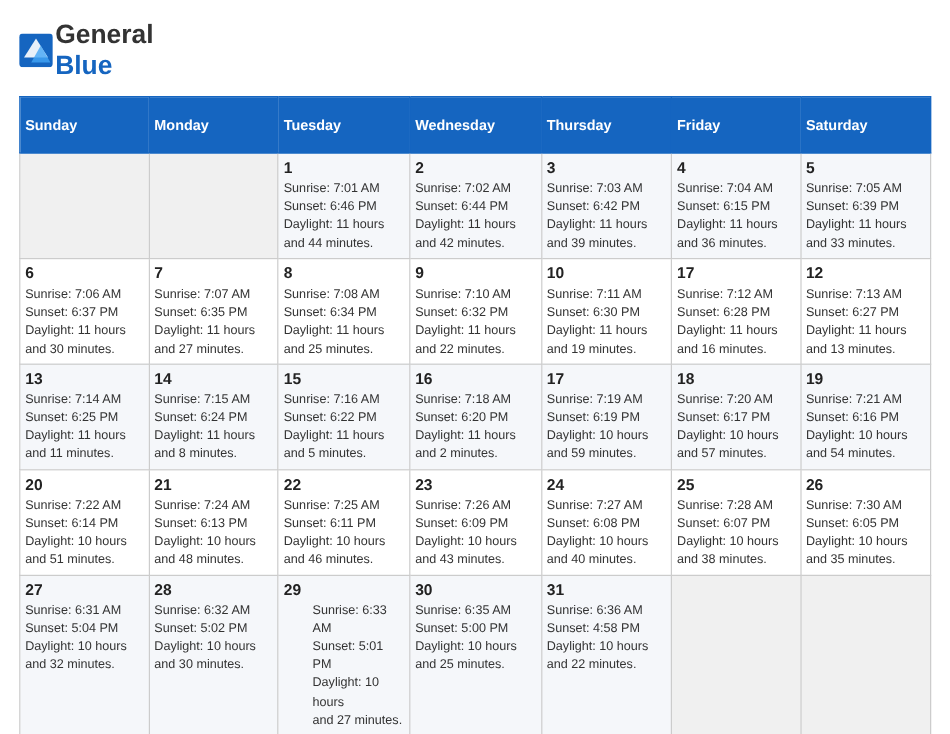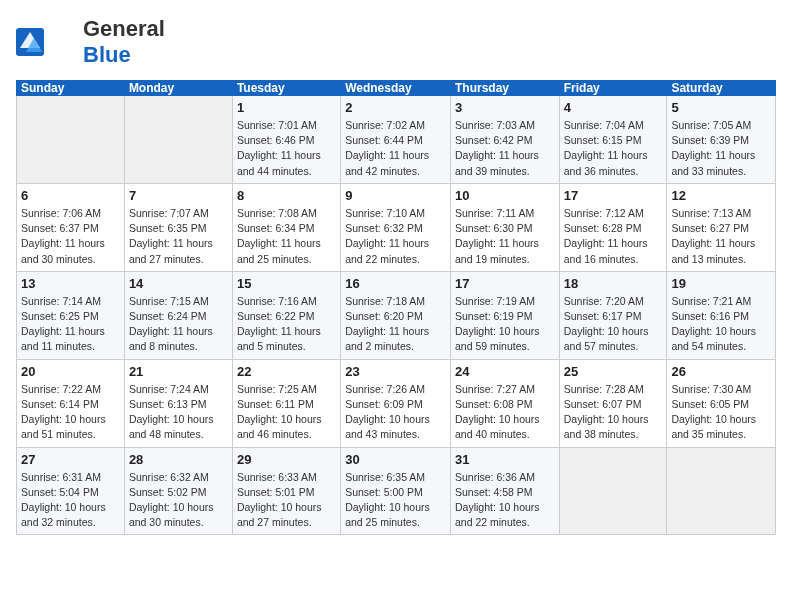--- a/index.html
+++ b/index.html
@@ -14,21 +14,20 @@
       display: flex;
       justify-content: space-between;
       align-items: flex-start;
       margin-bottom: 12px;
     }
     .logo {
       display: flex;
       align-items: center;
       font-size: 22px;
       font-weight: bold;
-      gap: 37px;
     }
     .logo-general { color: #333; }
     .logo-blue { color: #1565c0; }
     .logo-icon {
       width: 28px;
       height: 28px;
       margin-right: 2px;
     }
     .title-area {
       text-align: right;
@@ -45,21 +44,21 @@
       margin-top: 2px;
     }
     table {
       width: 100%;
       border-collapse: collapse;
       font-size: 11px;
     }
     thead th {
       background: #1565c0;
       color: #fff;
-      padding: 0 4px;
+      padding: 16px 4px;
       text-align: left;
       font-size: 12px;
       font-weight: bold;
       border: 1px solid #1565c0;
       margin-left: 40px;
     }
     tbody td {
       border: 1px solid #ccc;
       vertical-align: top;
       padding: 4px;
@@ -317,21 +316,21 @@
         </td>
         <td>
           <div class="day-number">28</div>
           <div class="day-info" style="white-space: pre-line;">Sunrise: 6:32 AM
 Sunset: 5:02 PM
 Daylight: 10 hours
 and 30 minutes.</div>
         </td>
         <td>
           <div class="day-number">29</div>
-          <div class="day-info" style="white-space: pre-line;">Sunrise: 6:33 AM
+          <div class="day-info" style="white-space: pre-line; margin-left: 24px;">Sunrise: 6:33 AM
 Sunset: 5:01 PM
 Daylight: 10 hours
 and 27 minutes.</div>
         </td>
         <td>
           <div class="day-number">30</div>
           <div class="day-info" style="white-space: pre-line;">Sunrise: 6:35 AM
 Sunset: 5:00 PM
 Daylight: 10 hours
 and 25 minutes.</div>

